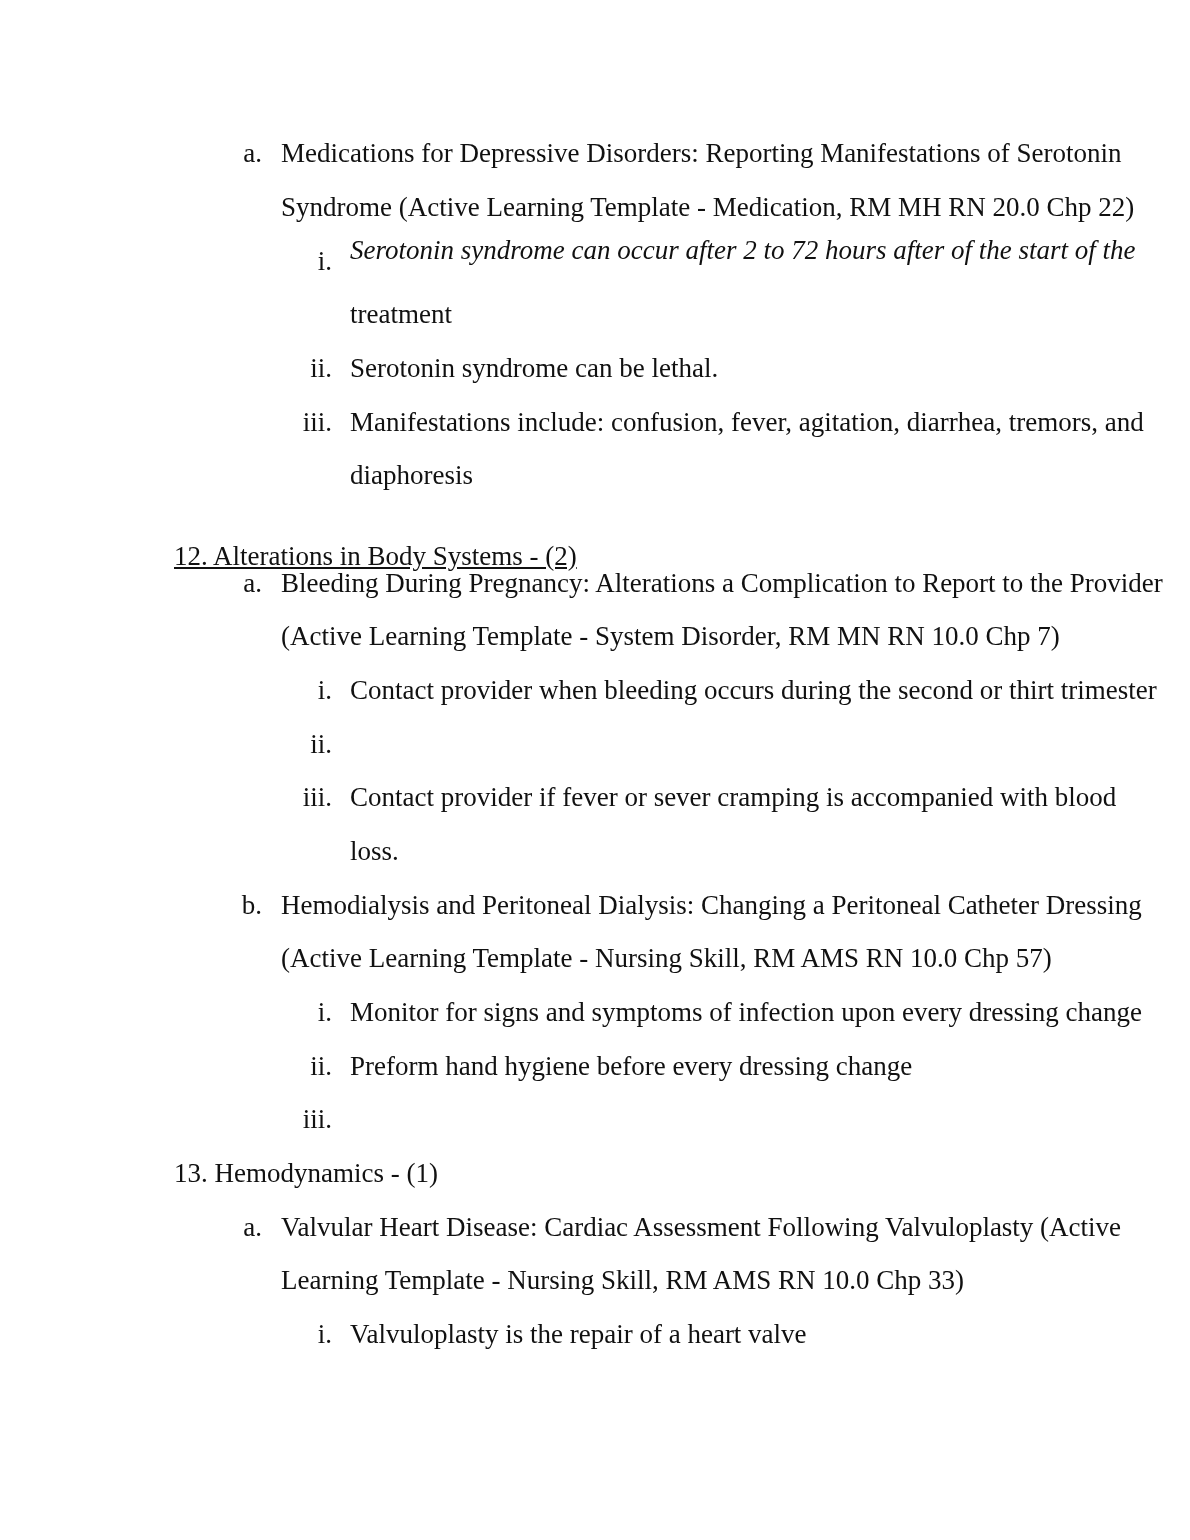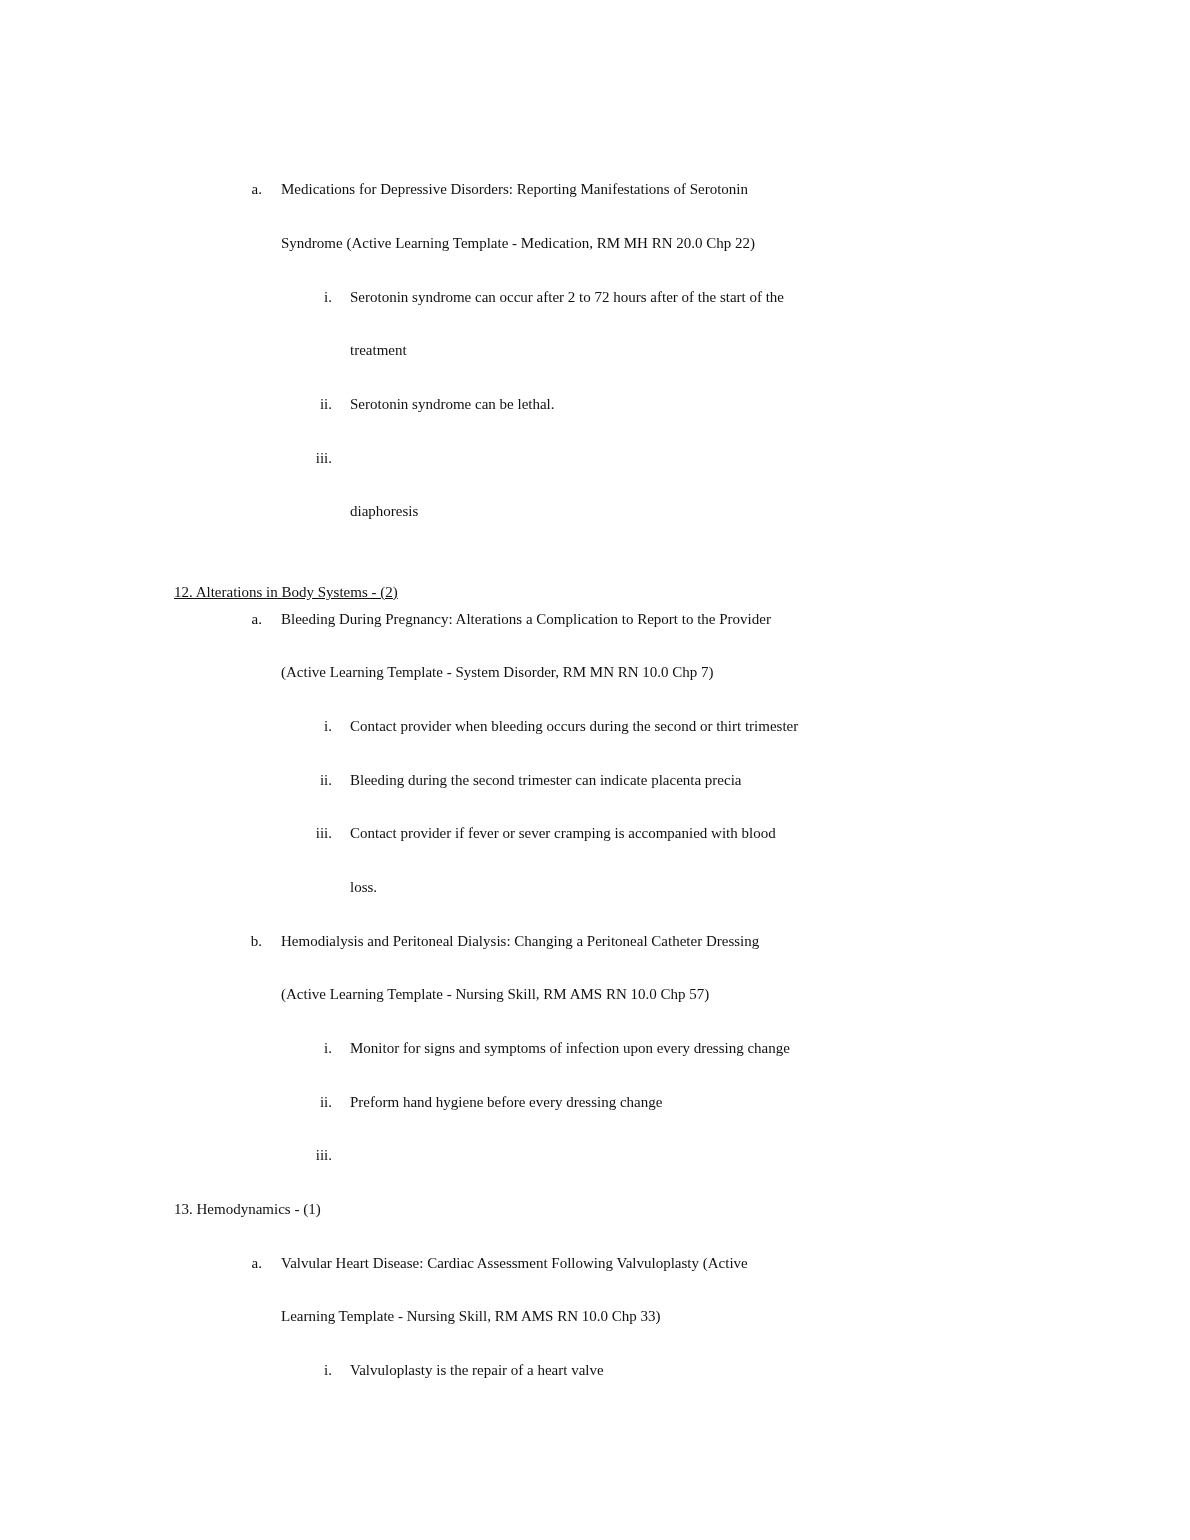--- a/index.html
+++ b/index.html
@@ -1,19 +1,19 @@
 <!DOCTYPE html>
 <html><head>
 <meta charset="utf-8">
 <style>
   html, body { margin: 0; padding: 0; background: #ffffff; }
   body { width: 1190px; height: 1540px; position: relative; overflow: hidden;
          font-family: "Liberation Serif", "DejaVu Serif", serif; color: #111111; }
   .page { position: absolute; left: 0; top: 0; width: 1190px; height: 1540px; background: #fff; }
-  .line { position: absolute; font-size: 15px; line-height: 28px; white-space: nowrap; margin-top: 36px; }
+  .line { position: absolute; font-size: 27px; line-height: 28px; white-space: nowrap; }
   .marker { position: absolute; text-align: right; }
   .lvl2-marker { width: 30px; left: 232px; }
   .lvl3-marker { width: 40px; left: 292px; }
   .lvl1-text { left: 174px; }
   .lvl2-text { left: 281px; }
   .lvl3-text { left: 350px; }
 </style>
 </head>
 <body>
 
@@ -21,50 +21,50 @@
 
   <div class="line" style="top:139px;">
     <span class="marker lvl2-marker">a.</span>
   </div>
   <div class="line lvl2-text" style="top:139px;">Medications for Depressive Disorders: Reporting Manifestations of Serotonin</div>
   <div class="line lvl2-text" style="top:193px;">Syndrome (Active Learning Template - Medication, RM MH RN 20.0 Chp 22)</div>
 
   <div class="line" style="top:247px;">
     <span class="marker lvl3-marker">i.</span>
   </div>
-  <div class="line lvl3-text" style="top:247px;">Serotonin syndrome can occur after 2 to 72 hours after of the start of the</div>
+  <div class="line lvl3-text" style="top:236px;font-style:italic;">Serotonin syndrome can occur after 2 to 72 hours after of the start of the</div>
   <div class="line lvl3-text" style="top:300px;">treatment</div>
 
   <div class="line" style="top:354px;">
     <span class="marker lvl3-marker">ii.</span>
   </div>
   <div class="line lvl3-text" style="top:354px;">Serotonin syndrome can be lethal.</div>
 
   <div class="line" style="top:408px;">
     <span class="marker lvl3-marker">iii.</span>
   </div>
+  <div class="line lvl3-text" style="top:408px;">Manifestations include: confusion, fever, agitation, diarrhea, tremors, and</div>
   <div class="line lvl3-text" style="top:461px;">diaphoresis</div>
 
   <div class="line lvl1-text" style="top:542px;text-decoration:underline;">12. Alterations in Body Systems - (2)</div>
 
   <div class="line" style="top:569px;">
     <span class="marker lvl2-marker">a.</span>
   </div>
   <div class="line lvl2-text" style="top:569px;">Bleeding During Pregnancy: Alterations a Complication to Report to the Provider</div>
   <div class="line lvl2-text" style="top:622px;">(Active Learning Template - System Disorder, RM MN RN 10.0 Chp 7)</div>
 
   <div class="line" style="top:676px;">
     <span class="marker lvl3-marker">i.</span>
   </div>
   <div class="line lvl3-text" style="top:676px;">Contact provider when bleeding occurs during the second or thirt trimester</div>
 
   <div class="line" style="top:730px;">
     <span class="marker lvl3-marker">ii.</span>
   </div>
-  <div class="line lvl3-text" style="top:730px;">Bleeding during the second trimester can indicate placenta precia</div>
 
   <div class="line" style="top:783px;">
     <span class="marker lvl3-marker">iii.</span>
   </div>
   <div class="line lvl3-text" style="top:783px;">Contact provider if fever or sever cramping is accompanied with blood</div>
   <div class="line lvl3-text" style="top:837px;">loss.</div>
 
   <div class="line" style="top:891px;">
     <span class="marker lvl2-marker">b.</span>
   </div>

